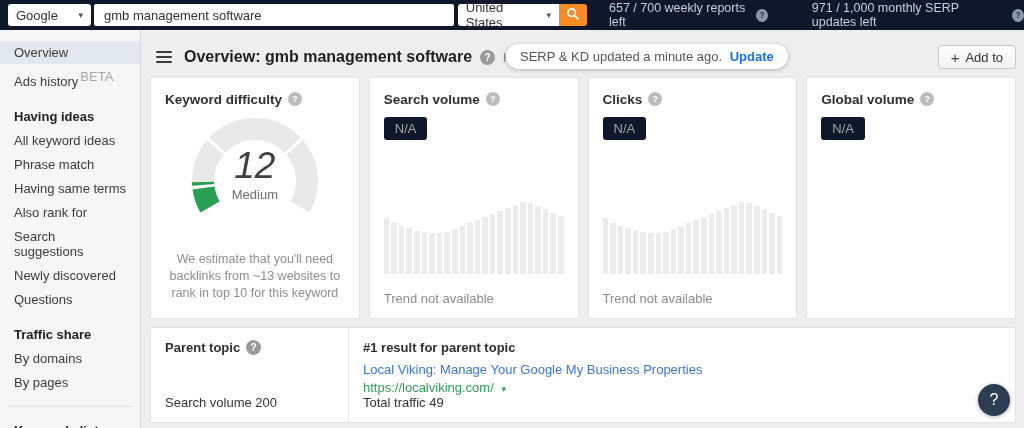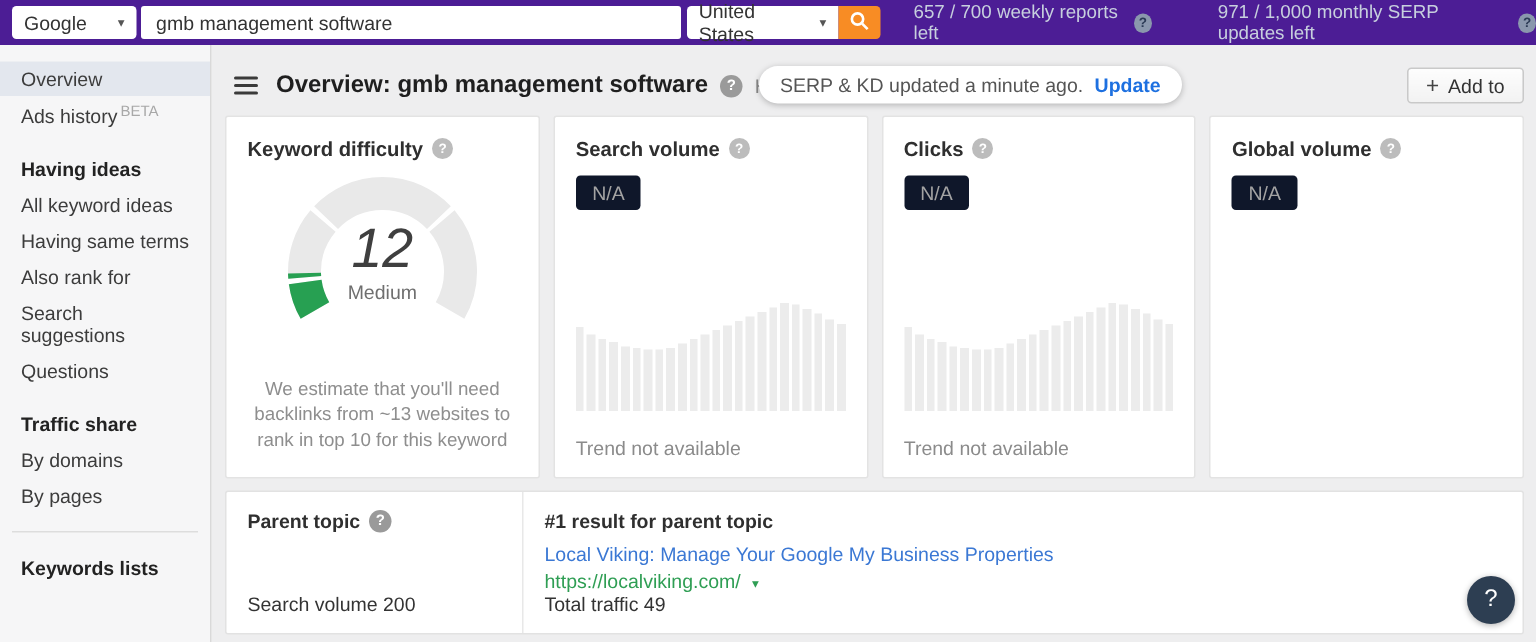--- a/index.html
+++ b/index.html
@@ -1,21 +1,21 @@
 <!DOCTYPE html>
 <html><head>
 <meta charset="utf-8">
 <style>
   * { margin:0; padding:0; box-sizing:border-box; }
   html,body { width:1024px; height:428px; overflow:hidden;
     font-family:"Liberation Sans", sans-serif; background:#eeeeef; }
   body { position:relative; }
 
   
-  .topbar { height:30px; background:#4c1d95; display:flex; align-items:center; }
+  .topbar { height:30px; background:#0f172a; display:flex; align-items:center; }
   .tb-select { height:22px; background:#fff; border-radius:3px; display:flex;
     align-items:center; justify-content:space-between; padding:0 8px;
     font-size:13px; color:#333; cursor:pointer; }
   .tb-select .caret { font-size:9px; color:#555; margin-left:6px; }
   .engine { width:90px; margin-left:8px; }
   .query { width:395px; height:22px; margin-left:3px; border:none; border-radius:2px;
     padding:0 10px; font-size:13px; color:#333; font-family:"Liberation Sans",sans-serif; }
   .country { width:110px; margin-left:4px; border-radius:3px 0 0 3px; }
   .search-btn { width:31px; height:22px; background:#f88c24; border:none;
     border-radius:0 3px 3px 0; cursor:pointer; display:flex; align-items:center;
@@ -26,21 +26,21 @@
   .q-dot { width:13px; height:13px; border-radius:50%; background:#8a97ad; color:#2b3a55;
     font-size:9px; font-weight:bold; display:inline-flex; align-items:center;
     justify-content:center; margin-left:6px; }
 
   
   .sidebar { position:absolute; top:30px; left:0; bottom:0; width:141px;
     background:#f6f6f7; border-right:1px solid #d9d9d9; padding-top:10px; }
   .sb-item { font-size:13px; color:#3c3c3c; padding:4px 14px; margin:1px 0; cursor:pointer; }
   .sb-item.selected { background:#e3e7ee; }
   .sb-header { font-size:13px; font-weight:bold; color:#222; padding:4px 14px; margin-top:12px; }
-  .beta { font-size:10px; color:#a8a8a8; margin-left:2px; }
+  .beta { font-size:13px; color:#a8a8a8; margin-left:2px; }
   .sb-divider { border-top:1px solid #ddd; margin:12px 8px 2px 8px; }
 
   
   .main { margin-left:142px; padding:0 8px; }
   .page-header { position:relative; display:flex; align-items:center;
     margin:14px 0 7px 0; height:26px; }
   .hamburger { width:16px; height:12px; margin-left:6px; display:flex;
     flex-direction:column; justify-content:space-between; cursor:pointer; }
   .hamburger i { display:block; height:2px; background:#3a3a3a; border-radius:1px; }
   .page-title { font-size:16px; font-weight:bold; color:#1f1f1f; margin-left:12px; }
@@ -131,23 +131,25 @@
     <span>971 / 1,000 monthly SERP updates left</span>
     <span class="q-dot">?</span>
   </div>
 </div>
 
 <nav class="sidebar">
     <div class="sb-item selected"><span>Overview</span></div>
     <div class="sb-item"><span>Ads history</span><sup class="beta">BETA</sup></div>
     <div class="sb-header"><span>Having ideas</span></div>
     <div class="sb-item"><span>All keyword ideas</span></div>
+    <div class="sb-item"><span>Phrase match</span></div>
     <div class="sb-item"><span>Having same terms</span></div>
     <div class="sb-item"><span>Also rank for</span></div>
     <div class="sb-item"><span>Search suggestions</span></div>
+    <div class="sb-item"><span>Newly discovered</span></div>
     <div class="sb-item"><span>Questions</span></div>
     <div class="sb-header"><span>Traffic share</span></div>
     <div class="sb-item"><span>By domains</span></div>
     <div class="sb-item"><span>By pages</span></div>
     <div class="sb-divider"></div>
     <div class="sb-header"><span>Keywords lists</span></div>
   </nav>
 
 <div class="main">
 

